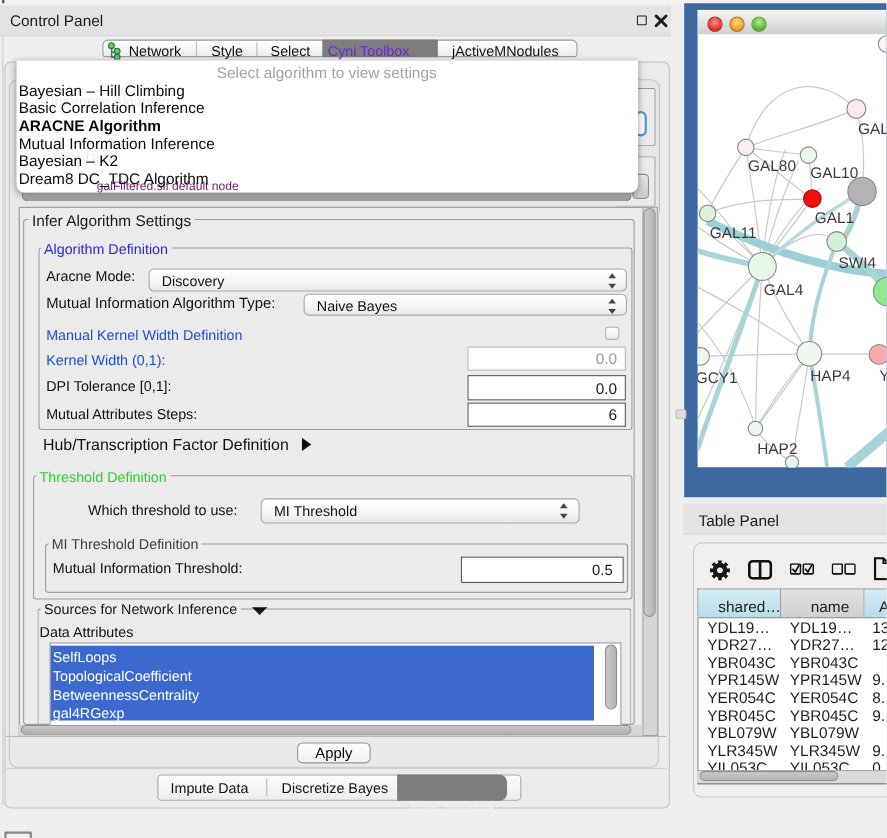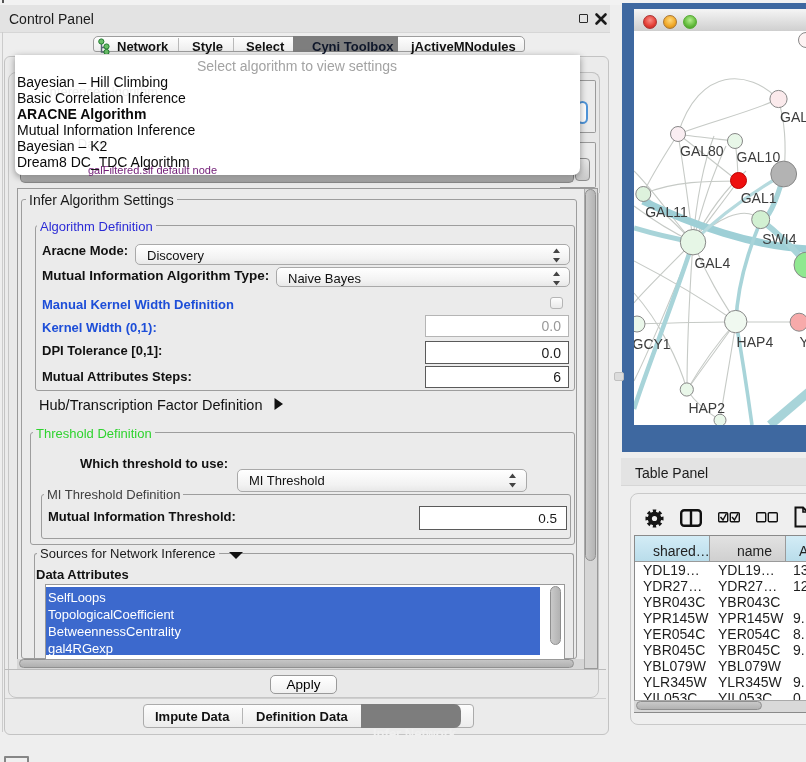--- a/index.html
+++ b/index.html
@@ -1,19 +1,19 @@
 <!DOCTYPE html>
 <html><head><meta charset="utf-8">
 <style>
 html,body{margin:0;padding:0}
 body{width:806px;height:762px;position:relative;overflow:hidden;
   font-family:"Liberation Sans",sans-serif;background:#eeeeee;}
 .abs{position:absolute}
 .lbl{font-size:13px;color:#111;white-space:nowrap}
-.bold{font-weight:bold}
+.bold{font-weight:normal}
 .grey{color:#1d4ed8}
 .combo{position:absolute;background:linear-gradient(#ffffff,#f2f2f2 70%,#e8e8e8);
   border:1px solid #a9a9a9;border-radius:5px;box-sizing:border-box;
   font-size:13px;color:#111;}
 .combo .ctext{position:absolute;left:11px;top:3px}
 .tfield{position:absolute;background:#fff;box-sizing:border-box;
   font-size:14px;color:#1a1a1a;text-align:right;}
 .group{position:absolute;border:1px solid #9d9d9d;border-radius:3px;box-sizing:border-box}
 .gtitle{position:absolute;background:#ebebeb;padding:0 3px;font-size:13px;white-space:nowrap}
 </style></head>
@@ -40,21 +40,21 @@
  <circle cx="3.3" cy="3.5" r="2.6" fill="#6abf69" stroke="#1e7a2e" stroke-width="1"></circle>
  <circle cx="8.5" cy="8.5" r="2.6" fill="#6abf69" stroke="#1e7a2e" stroke-width="1"></circle>
  <circle cx="8.5" cy="14" r="2.6" fill="#6abf69" stroke="#1e7a2e" stroke-width="1"></circle>
 </svg>
 <div class="abs lbl bold" style="left:117px;top:39px">Network</div>
 <div class="abs" style="left:178px;top:38px;width:1px;height:13px;background:#b9b9b9"></div>
 <div class="abs lbl bold" style="left:192px;top:39px">Style</div>
 <div class="abs" style="left:233px;top:38px;width:1px;height:13px;background:#b9b9b9"></div>
 <div class="abs lbl bold" style="left:246px;top:39px">Select</div>
 <div class="abs" style="left:293px;top:36px;width:105px;height:16px;background:#7e7e7e"></div>
-<div class="abs lbl bold" style="left:312px;top:39px;color:#0f172a">Cyni Toolbox</div>
+<div class="abs lbl bold" style="left:298px;top:39px;color:#6d28d9">Cyni Toolbox</div>
 <div class="abs lbl bold" style="left:411px;top:39px">jActiveMNodules</div>
 </div>
 
 <div class="abs" style="left:8px;top:72px;width:591px;height:626px;background:#e9e9e9;border:1px solid #c6c6c6;border-radius:8px;box-sizing:border-box"></div>
 
 <div id="slivers">
 
 <div class="abs" style="left:560px;top:72px;width:39px;height:120px;border:1px solid #c2c2c2;border-left:none;border-bottom:none;border-radius:0 8px 0 0;background:#e7e7e7"></div>
 
 <div class="abs" style="left:560px;top:80px;width:35px;height:51px;border:1px solid #9a9a9a;border-left:none;border-radius:0 2px 2px 0;background:#ebebeb"></div>
@@ -112,21 +112,21 @@
 
 <div class="abs lbl" style="left:39px;top:397px;font-size:14.5px">Hub/Transcription Factor Definition</div>
 <svg class="abs" style="left:273px;top:397px" width="11" height="14" viewBox="0 0 11 14">
     <path d="M1.5 1 L10 7 L1.5 13 Z" fill="#111"></path>
   </svg>
 
 <div class="group" style="left:30px;top:432px;width:545px;height:113px;border-radius:3px"></div>
 <div class="gtitle" style="left:33px;top:426px;color:#2fd32f">Threshold Definition</div>
 
 <div class="abs lbl bold" style="left:80px;top:456px">Which threshold to use:</div>
-<div class="combo" style="left:237px;top:469px;width:290px;height:23px">
+<div class="combo" style="left:237px;top:453px;width:290px;height:23px">
     <span class="ctext">MI Threshold</span>
  <svg class="abs" style="right:9px;top:3px" width="9" height="15" viewBox="0 0 9 15">
       <path d="M4.5 0.5 L8 5 L1 5 Z M4.5 14.5 L8 10 L1 10 Z" fill="#444"></path>
     </svg>
   </div>
 
 <div class="group" style="left:41px;top:494px;width:530px;height:45px"></div>
 <div class="gtitle" style="left:44px;top:487px;color:#404040">MI Threshold Definition</div>
 <div class="abs lbl bold" style="left:48px;top:509px">Mutual Information Threshold:</div>
 <div class="tfield" style="left:419px;top:506px;width:148px;height:24px;border:1px solid #5a5a5a;padding:4px 9px 0 0;font-size:13.5px">0.5</div>
@@ -143,21 +143,21 @@
 <div class="abs" style="left:48px;top:589px;font-size:13px;color:#fff;line-height:17px;white-space:nowrap">SelfLoops<br>TopologicalCoefficient<br>BetweennessCentrality<br>gal4RGexp</div>
 <div class="abs" style="left:550px;top:586px;width:11px;height:59px;background:linear-gradient(90deg,#c9c9c9,#b2b2b2);border:1px solid #8e8e8e;border-radius:6px;box-sizing:border-box"></div>
 
 <div class="abs" style="left:5px;top:669px;width:601px;height:1px;background:#bbb"></div>
 <div class="abs" style="left:270px;top:675px;width:67px;height:19px;background:linear-gradient(#ffffff,#f0f0f0);border:1px solid #9a9a9a;border-radius:5px;box-sizing:border-box;text-align:center;font-size:13.5px;padding-top:1px">Apply</div>
 
 <div class="abs" style="left:5px;top:698px;width:601px;height:1px;background:#cfcfcf"></div>
 <div class="abs" style="left:143px;top:704px;width:331px;height:24px;background:linear-gradient(#fdfdfd,#ececec);border:1px solid #ababab;border-radius:4px;box-sizing:border-box"></div>
 <div class="abs lbl bold" style="left:155px;top:709px">Impute Data</div>
 <div class="abs" style="left:242px;top:708px;width:1px;height:16px;background:#b5b5b5"></div>
-<div class="abs lbl bold" style="left:256px;top:709px">Definition Data</div>
+<div class="abs lbl bold" style="left:256px;top:709px">Discretize Bayes</div>
 <div class="abs" style="left:361px;top:704px;width:100px;height:24px;background:#7d7d7d;border-radius:0 7px 7px 0"></div>
 <div class="abs lbl bold" style="left:373px;top:726px;color:#efefef">Infer Network</div>
 
 <div class="abs" style="left:4px;top:756px;width:21px;height:10px;background:#f0f0f0;border:2px solid #868686;border-radius:1px"></div>
 
 <div class="abs" style="left:15px;top:55px;width:565px;height:120px;background:#fff;border-radius:0 0 7px 7px;box-shadow:0 2px 7px rgba(0,0,0,0.4)"></div>
 
 <div class="abs" style="left:46px;top:84px;font-size:13px;color:#ededed">Inference Algorithm</div>
 <div class="abs" style="left:46px;top:136px;font-size:13px;color:#ededed">Type Data</div>
 <div class="abs" style="left:88px;top:164px;font-size:11px;color:#701a75">galFiltered.sif default node</div>

